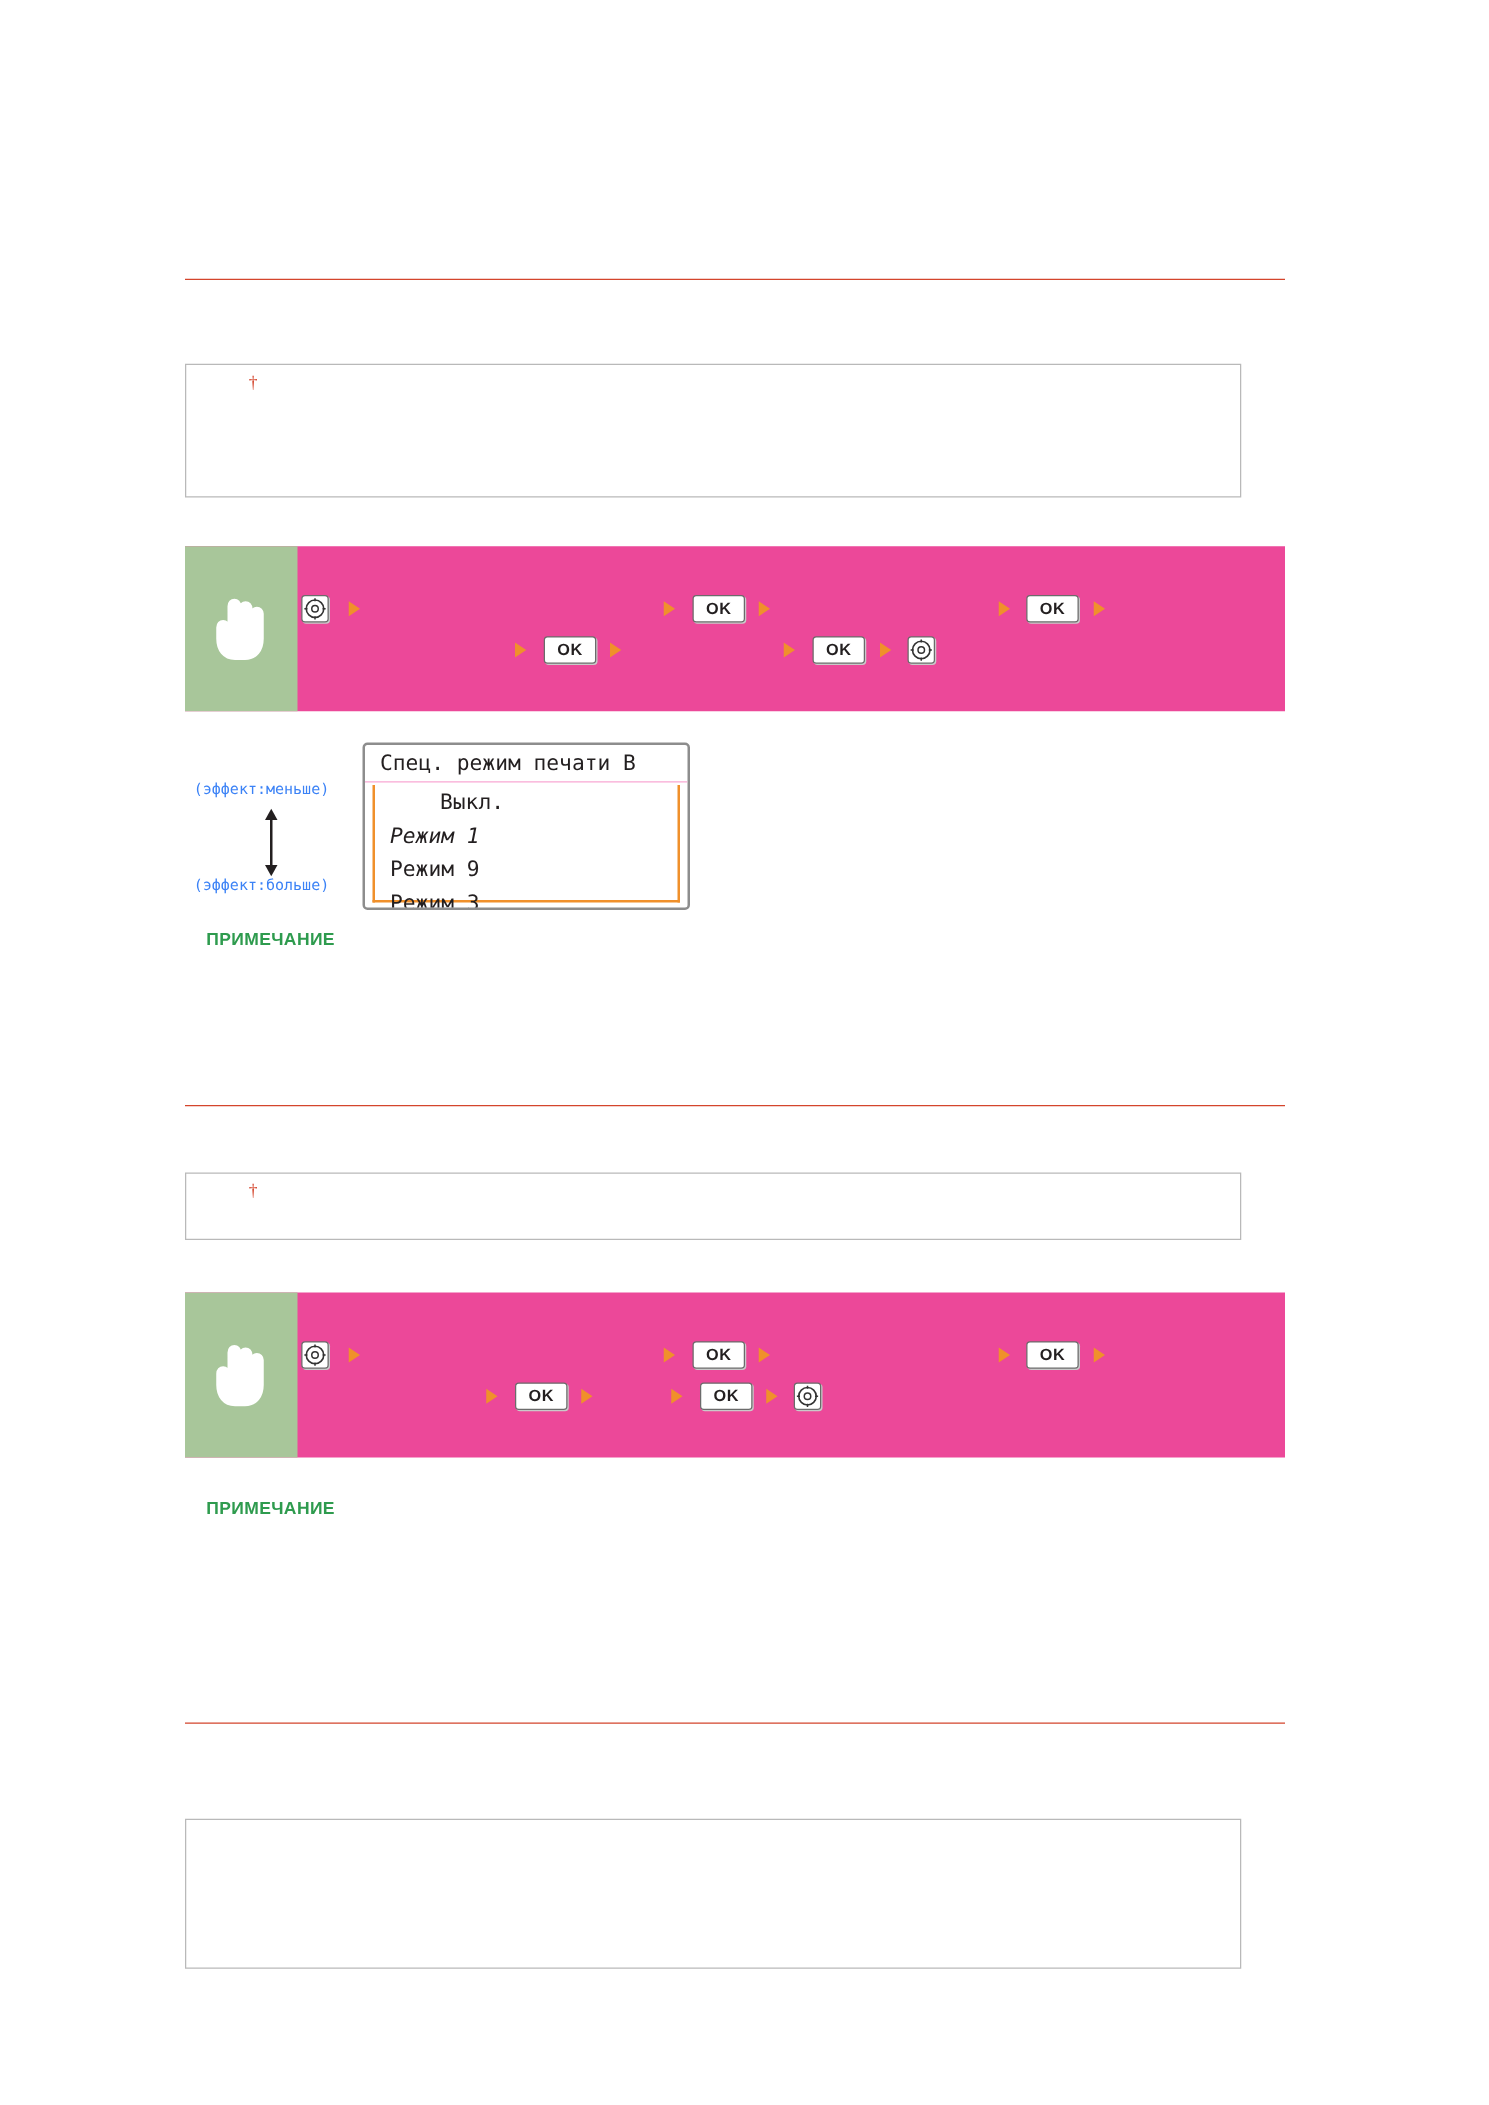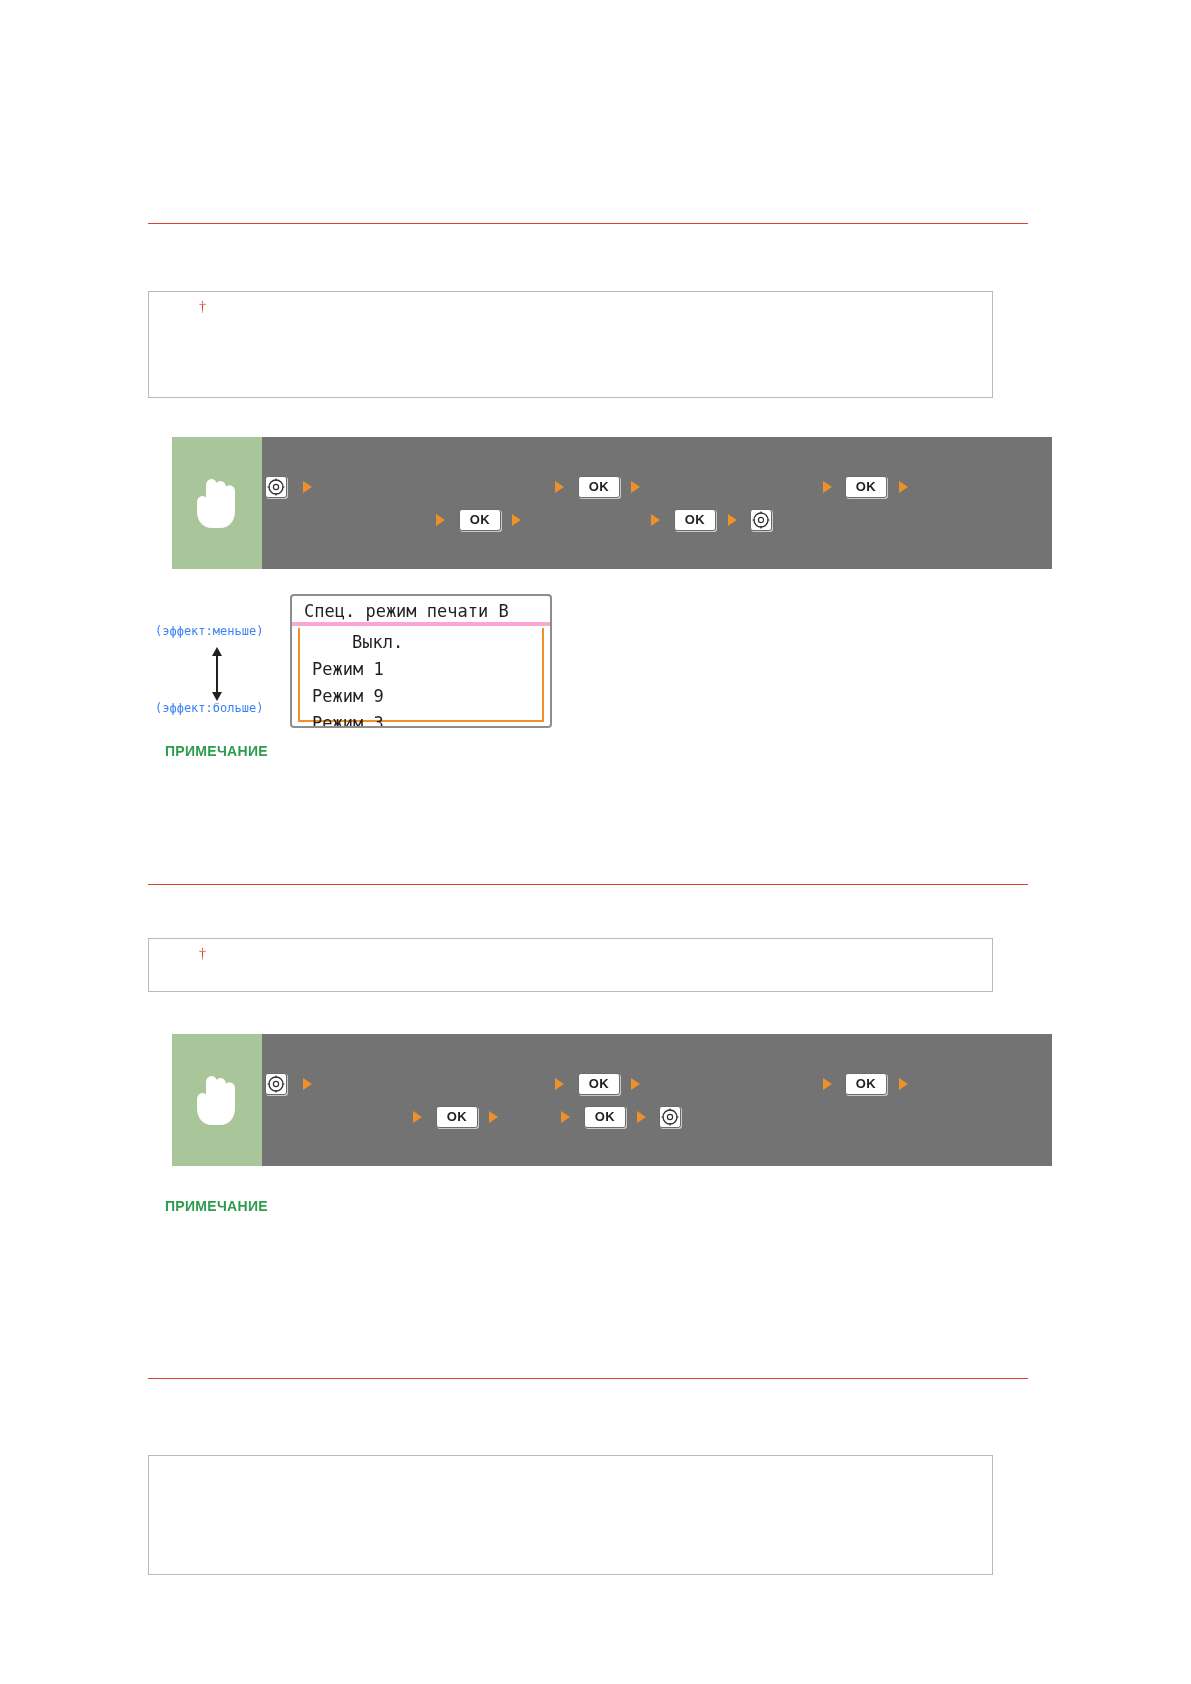--- a/index.html
+++ b/index.html
@@ -39,23 +39,22 @@
   .dagger {
     position: absolute;
     color: #d4452c;
     font-size: 14px;
     line-height: 1;
     font-family: "Liberation Serif", serif;
   }
   
   .opstrip {
     position: absolute;
-    background: #737373;
-    box-sizing: border-box;
-    margin-left: 24px;
+    background: #ec4899;
+    box-sizing: border-box;
   }
   .handblock {
     position: absolute;
     left: 0; top: 0;
     width: 90px;
     height: 100%;
     background: #a8c69a;
   }
   .hand-icon {
     position: absolute;
@@ -112,21 +111,21 @@
     position: absolute;
     left: 0; top: 0;
     width: 100%;
     height: 30px;
     line-height: 30px;
     padding-left: 12px;
     box-sizing: border-box;
     font-family: "DejaVu Sans Mono", monospace;
     font-size: 17px;
     color: #231f20;
-    border-bottom: 4px solid #f9a8d4;
+    border-bottom: 1px solid #f9a8d4;
   }
   .lcd-list {
     position: absolute;
     left: 6px;
     top: 32px;
     right: 6px;
     bottom: 4px;
     border: 2px solid #f0902b;
     border-top: none;
     box-sizing: border-box;
@@ -228,21 +227,21 @@
   </div>
 
   <div class="side-label" style="left:155px; top:624px;">(эффект:меньше)</div>
   <div class="dbl-arrow" style="left:216px; top:655px; height:38px;"></div>
   <div class="side-label" style="left:155px; top:701px;">(эффект:больше)</div>
 
   <div class="lcd" style="left:290px; top:594px; width:262px; height:134px;">
     <div class="lcd-title">Спец. режим печати B</div>
     <div class="lcd-list">
       <div class="lcd-item" style="top:4px;margin-left:40px;">Выкл.</div>
-      <div class="lcd-item" style="top:31px;">Режим 1</div>
+      <div class="lcd-item" style="top:31px;font-style:italic;">Режим 1</div>
       <div class="lcd-item" style="top:58px;">Режим 9</div>
       <div class="lcd-item" style="top:85px;">Режим 3</div>
     </div>
   </div>
 
   <div class="note-head" style="left:148px; top:743px;">ПРИМЕЧАНИЕ</div>
 
   <div class="rule" style="top:884px;"></div>
 
   <div class="box" style="left:148px; top:938px; width:845px; height:54px;">

